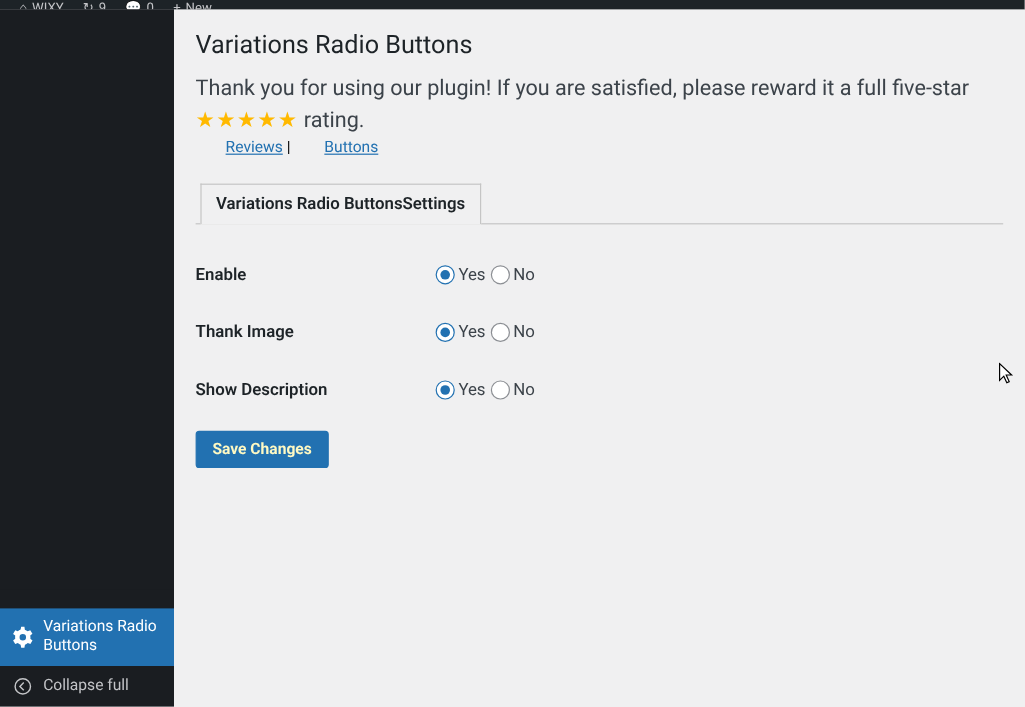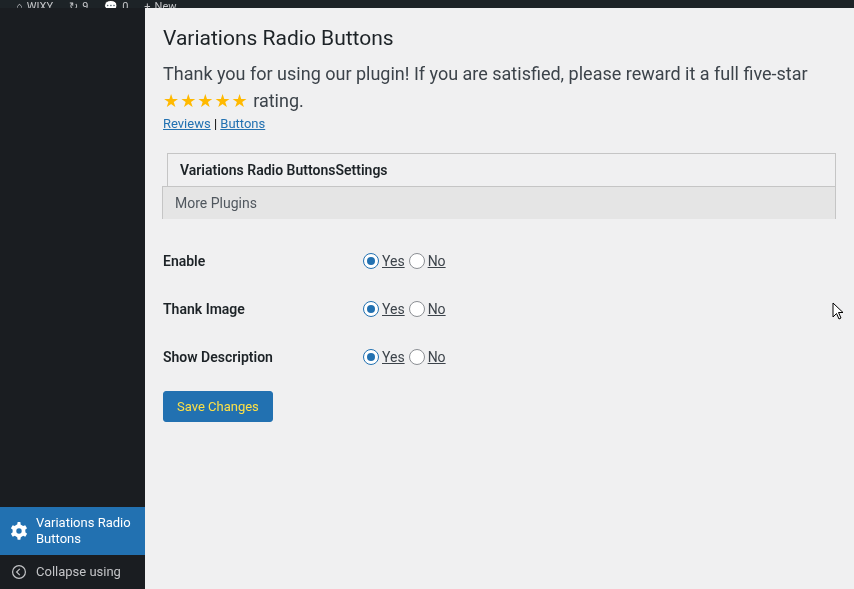--- a/index.html
+++ b/index.html
@@ -112,27 +112,27 @@
       color: #ffb900;
       letter-spacing: 1px;
     }
     .links {
       font-size: 13px;
       margin-top: 2px;
     }
     .links a {
       color: #2271b1;
       text-decoration: underline;
+      margin-left: 25px;
     }
     .tabs {
       display: flex;
       border-bottom: 1px solid #c5c5c5;
       margin-top: 22px;
       margin-bottom: 18px;
-      flex-direction: column;
     }
     .tab {
       padding: 8px 12px;
       font-size: 14px;
       background: #e5e5e5;
       border: 1px solid #c5c5c5;
       border-bottom: none;
       color: #50575e;
       cursor: pointer;
       margin-left: -1px;
@@ -160,21 +160,20 @@
       font-size: 14px;
       color: #1d2327;
       font-weight: 600;
     }
     .radio-group {
       display: flex;
       align-items: center;
       gap: 4px;
       font-size: 14px;
       color: #3c434a;
-      text-decoration: underline;
     }
     .radio-group label {
       display: flex;
       align-items: center;
       gap: 3px;
       cursor: pointer;
     }
     .radio-group input[type="radio"] {
       width: 16px;
       height: 16px;
@@ -193,27 +192,28 @@
       position: absolute;
       top: 3px;
       left: 3px;
       width: 8px;
       height: 8px;
       border-radius: 50%;
       background: #2271b1;
     }
     .save-btn {
       background: #2271b1;
-      color: #fde047;
+      color: #fef9c3;
       border: 1px solid #2271b1;
       border-radius: 3px;
       padding: 7px 13px;
       font-size: 13px;
       cursor: pointer;
       margin-top: 10px;
+      font-weight: bold;
     }
     .cursor-img {
       position: absolute;
       right: 8px;
       top: 302px;
       pointer-events: none;
     }
   </style>
 </head>
 <body>
@@ -249,38 +249,37 @@
         </span>
         <span class="label">Variations Radio Buttons</span>
       </div>
       <div class="sidebar-item">
         <span class="icon">
           <svg viewBox="0 0 20 20" width="16" height="16" fill="currentColor">
               <circle cx="10" cy="10" r="8" fill="none" stroke="currentColor" stroke-width="1.5"></circle>
               <path d="M11 6l-4 4 4 4" fill="none" stroke="currentColor" stroke-width="1.5"></path>
             </svg>
         </span>
-        <span class="label">Collapse using</span>
+        <span class="label">Collapse full</span>
       </div>
     </div>
   </div>
 
   <div class="content">
     <h1 class="page-title">Variations Radio Buttons</h1>
 
     <p class="notice-text">
       <span>Thank you for using our plugin! If you are satisfied, please reward it a full five-star </span><span class="stars">★★★★★</span><span> rating.</span>
     </p>
     <p class="links">
       <a href="#">Reviews</a><span> | </span><a href="#">Buttons</a>
     </p>
 
     <div class="tabs">
       <div class="tab active">Variations Radio ButtonsSettings</div>
-      <div class="tab">More Plugins</div>
     </div>
 
     <div class="form-table">
 
       <div class="form-row">
         <div class="form-label">Enable</div>
         <div class="radio-group">
           <label>
             <input type="radio" name="enable" checked="" style="">
             <span>Yes</span>

